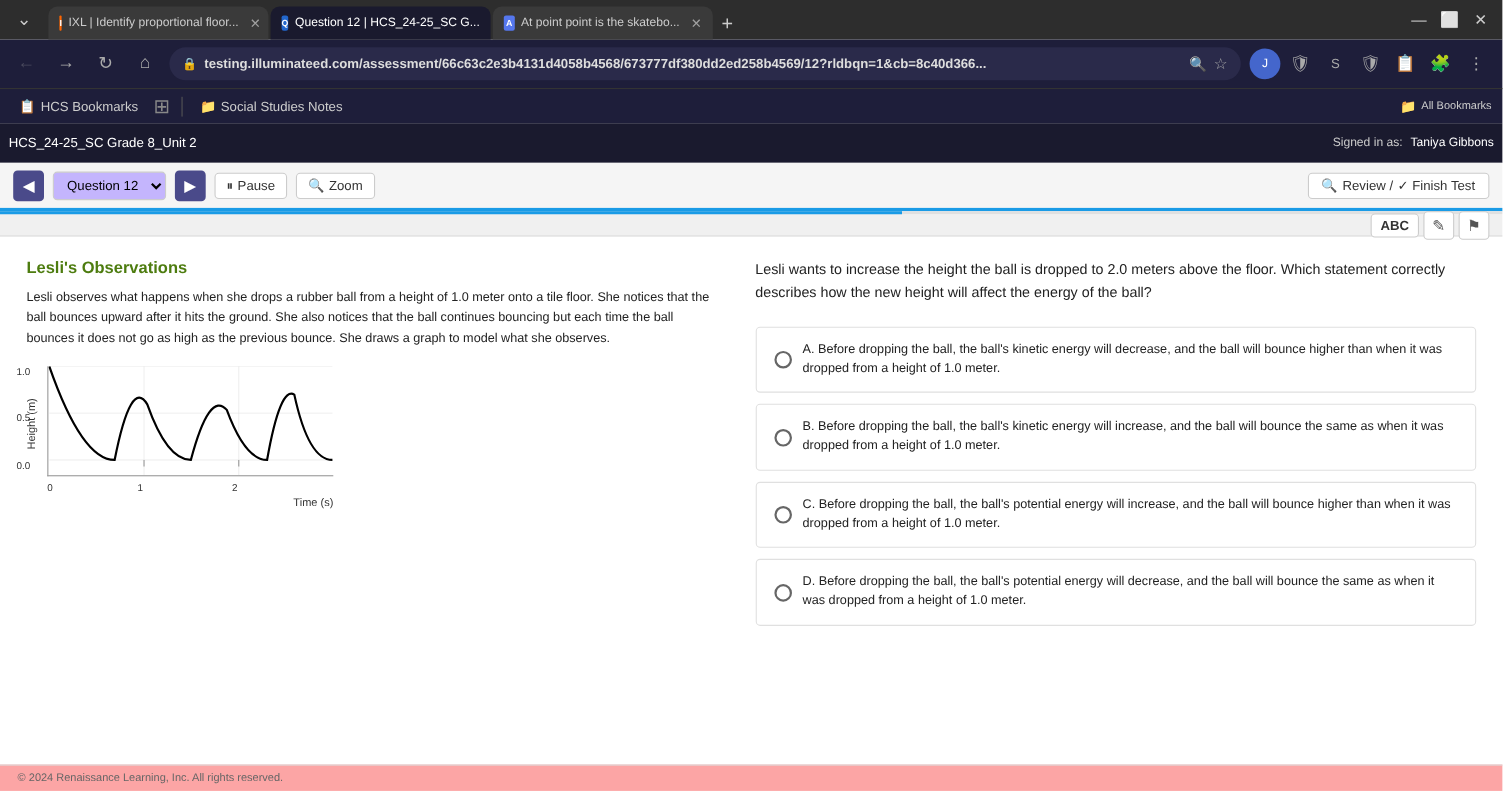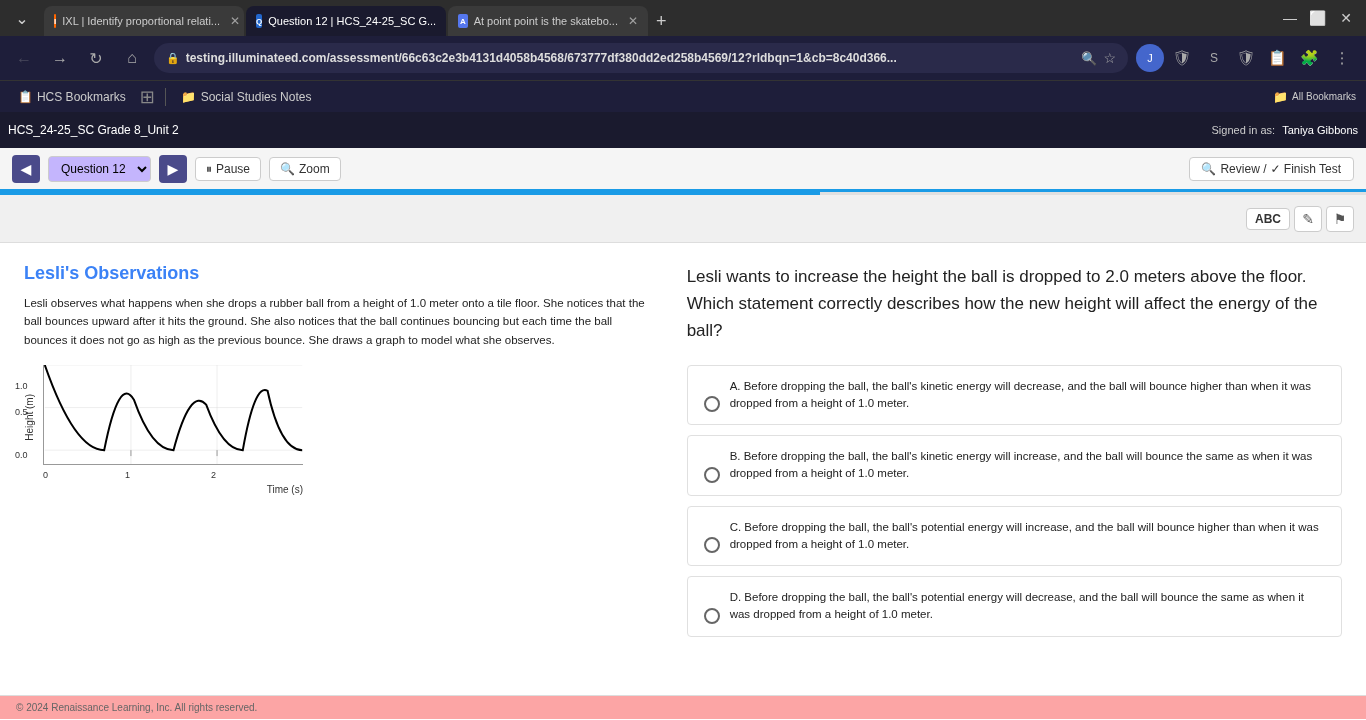--- a/index.html
+++ b/index.html
@@ -212,21 +212,21 @@
     .content-area {
       display: flex;
       flex-direction: column;
       min-height: calc(720px - 36px - 44px - 36px - 36px - 44px - 24px);
     }
 
     
     .content-toolbar {
       background: #f0f0f0;
       border-bottom: 1px solid #ddd;
-      height: 48px;
+      height: 20px;
       display: flex;
       align-items: center;
       justify-content: flex-end;
       padding: 0 12px;
       gap: 4px;
     }
     .tool-btn {
       background: #fff;
       border: 1px solid #ccc;
       border-radius: 4px;
@@ -254,49 +254,49 @@
       padding: 20px 24px;
       gap: 30px;
     }
 
     
     .left-panel {
       flex: 0 0 48%;
       max-width: 48%;
     }
     .observation-title {
-      font-size: 18px;
+      font-size: 15px;
       font-weight: bold;
       margin-bottom: 10px;
-      color: #3b82f6;
+      color: #4d7c0f;
     }
     .observation-text {
       font-size: 11.5px;
       line-height: 1.6;
       color: #222;
       margin-bottom: 16px;
     }
     .graph-wrapper {
       position: relative;
       display: inline-block;
     }
 
     
     .right-panel {
       flex: 1;
     }
     .question-prompt {
-      font-size: 17px;
+      font-size: 13px;
       line-height: 1.6;
       color: #222;
       margin-bottom: 20px;
     }
     .answer-option {
       display: flex;
-      align-items: flex-end;
+      align-items: center;
       gap: 10px;
       padding: 12px 16px;
       border: 1px solid #e0e0e0;
       border-radius: 4px;
       margin-bottom: 10px;
       cursor: pointer;
     }
     .radio-circle {
       width: 16px; height: 16px;
       border: 2px solid #666;
@@ -338,21 +338,21 @@
 <body>
 
 <div class="browser-titlebar">
   <div class="browser-controls">
     <button class="browser-ctrl-btn">⌄</button>
   </div>
   <div class="tab-bar">
 
     <div class="tab">
       <div class="favicon-ixl">I</div>
-      <span>IXL | Identify proportional relati...</span>
+      <span>IXL | Identify proportional floor...</span>
       <span class="tab-close">✕</span>
     </div>
 
     <div class="tab active">
       <div class="favicon-illuminated">Q</div>
       <span>Question 12 | HCS_24-25_SC G...</span>
 
     </div>
 
     <div class="tab">
@@ -472,21 +472,21 @@
     <div class="left-panel">
       <div class="observation-title">Lesli's Observations</div>
       <p class="observation-text">Lesli observes what happens when she drops a rubber ball from a height of 1.0 meter onto a tile floor. She notices that the ball bounces upward after it hits the ground. She also notices that the ball continues bouncing but each time the ball bounces it does not go as high as the previous bounce. She draws a graph to model what she observes.</p>
 
       
       <div class="graph-wrapper">
         <div style="display:flex;align-items:center;gap:4px;">
           <div style="writing-mode:vertical-rl;transform:rotate(180deg);font-size:10px;color:#333;text-align:center;margin-right:4px;">Height (m)</div>
           <div style="position:relative;">
             
-            <div style="position:absolute;left:-28px;top:16px;font-size:9px;color:#333;">1.0</div>
+            <div style="position:absolute;left:-28px;top:0;font-size:9px;color:#333;">1.0</div>
             <div style="position:absolute;left:-28px;top:42px;font-size:9px;color:#333;">0.5</div>
             <div style="position:absolute;left:-28px;top:85px;font-size:9px;color:#333;">0.0</div>
             <svg width="260" height="100" viewBox="0 0 260 100" style="border-left:1px solid #999;border-bottom:1px solid #999;background:#fff;">
 
               <line x1="0" y1="0" x2="260" y2="0" stroke="#ddd" stroke-width="0.5"></line>
               <line x1="0" y1="43" x2="260" y2="43" stroke="#ddd" stroke-width="0.5"></line>
               <line x1="0" y1="86" x2="260" y2="86" stroke="#ddd" stroke-width="0.5"></line>
 
               <line x1="87" y1="0" x2="87" y2="100" stroke="#ddd" stroke-width="0.5"></line>
               <line x1="174" y1="0" x2="174" y2="100" stroke="#ddd" stroke-width="0.5"></line>

